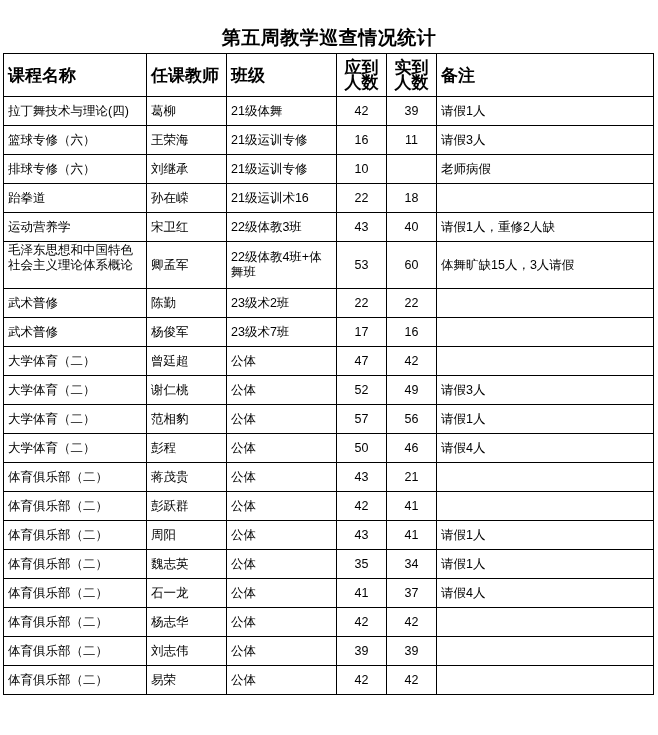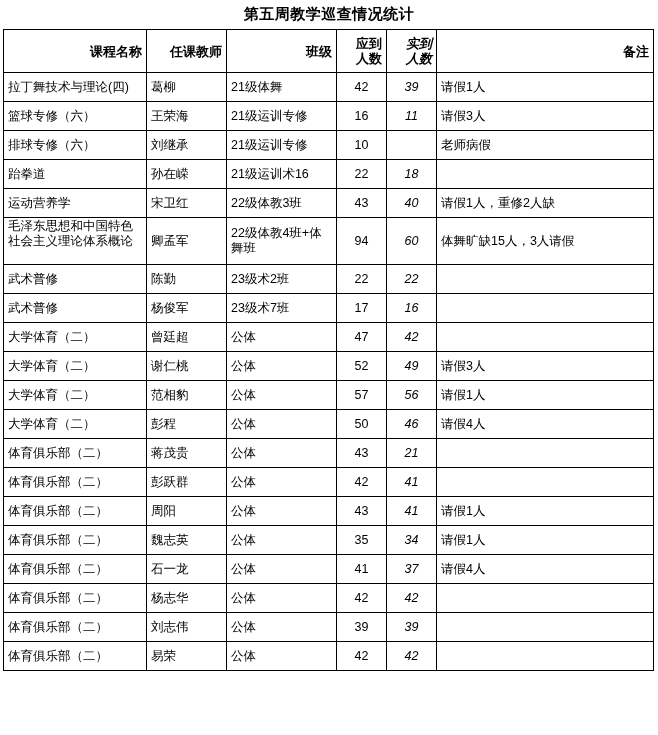--- a/index.html
+++ b/index.html
@@ -15,59 +15,59 @@
     overflow: hidden;
   }
   .page {
     width: 658px;
     height: 735px;
     position: relative;
     box-sizing: border-box;
   }
   .doc-title {
     text-align: center;
-    font-size: 15px;
+    font-size: 19px;
     font-weight: bold;
     letter-spacing: 0.5px;
     padding: 5px 0 6px 0;
     line-height: 18px;
+    margin-top: 24px;
   }
   table.report {
     border-collapse: collapse;
     width: 650px;
     margin-left: 3px;
     table-layout: fixed;
   }
   table.report th,
   table.report td {
     border: 1px solid #000000;
     font-size: 12.5px;
     line-height: 15px;
     padding: 2px 4px;
     vertical-align: middle;
     word-break: break-all;
   }
   table.report thead th {
     font-weight: bold;
-    font-size: 13px;
+    font-size: 17px;
     height: 38px;
-    text-align: right;
   }
   col.c-course  { width: 143px; }
   col.c-teacher { width: 80px;  }
   col.c-class   { width: 110px; }
   col.c-due     { width: 50px;  }
   col.c-actual  { width: 50px;  }
   col.c-remark  { width: 217px; }
 
   th.course, td.course   { text-align: left; }
   th.teacher, td.teacher { text-align: left; }
   th.class, td.class     { text-align: left; }
   th.due, td.due         { text-align: center; }
-  th.actual, td.actual   { text-align: center; font-style: italic; }
+  th.actual, td.actual   { text-align: center; }
   th.remark, td.remark   { text-align: left; }
 
   th.due, th.actual {
     line-height: 15px;
     margin-top: 16px;
   }
   td.row-cell {
     height: 24px;
   }
   td.course.two-line {
@@ -147,21 +147,21 @@
           <td class="teacher row-cell">宋卫红</td>
           <td class="class row-cell">22级体教3班</td>
           <td class="due row-cell">43</td>
           <td class="actual row-cell">40</td>
           <td class="remark row-cell">请假1人，重修2人缺</td>
         </tr>
         <tr>
           <td class="course row-cell two-line">毛泽东思想和中国特色社会主义理论体系概论</td>
           <td class="teacher row-cell">卿孟军</td>
           <td class="class row-cell">22级体教4班+体舞班</td>
-          <td class="due row-cell">94</td>
+          <td class="due row-cell">53</td>
           <td class="actual row-cell">60</td>
           <td class="remark row-cell">体舞旷缺15人，3人请假</td>
         </tr>
         <tr>
           <td class="course row-cell">武术普修</td>
           <td class="teacher row-cell">陈勤</td>
           <td class="class row-cell">23级术2班</td>
           <td class="due row-cell">22</td>
           <td class="actual row-cell">22</td>
           <td class="remark row-cell"></td>

